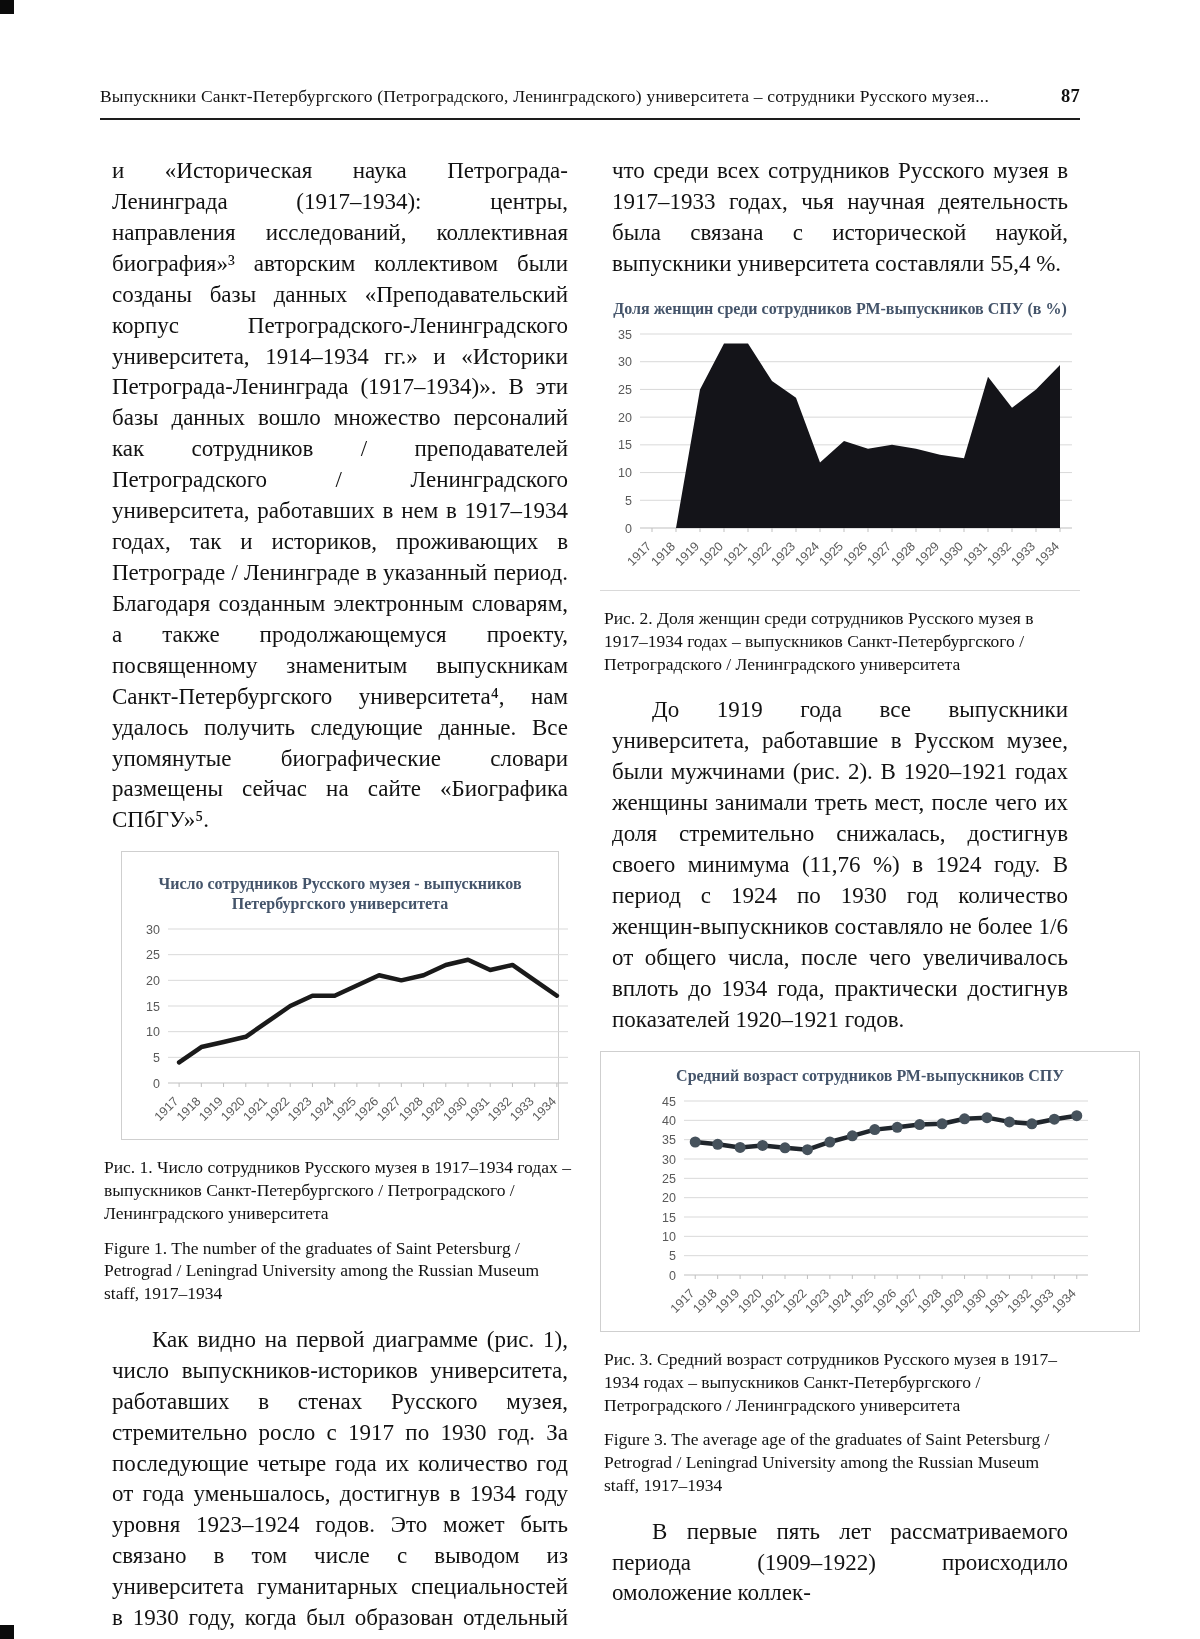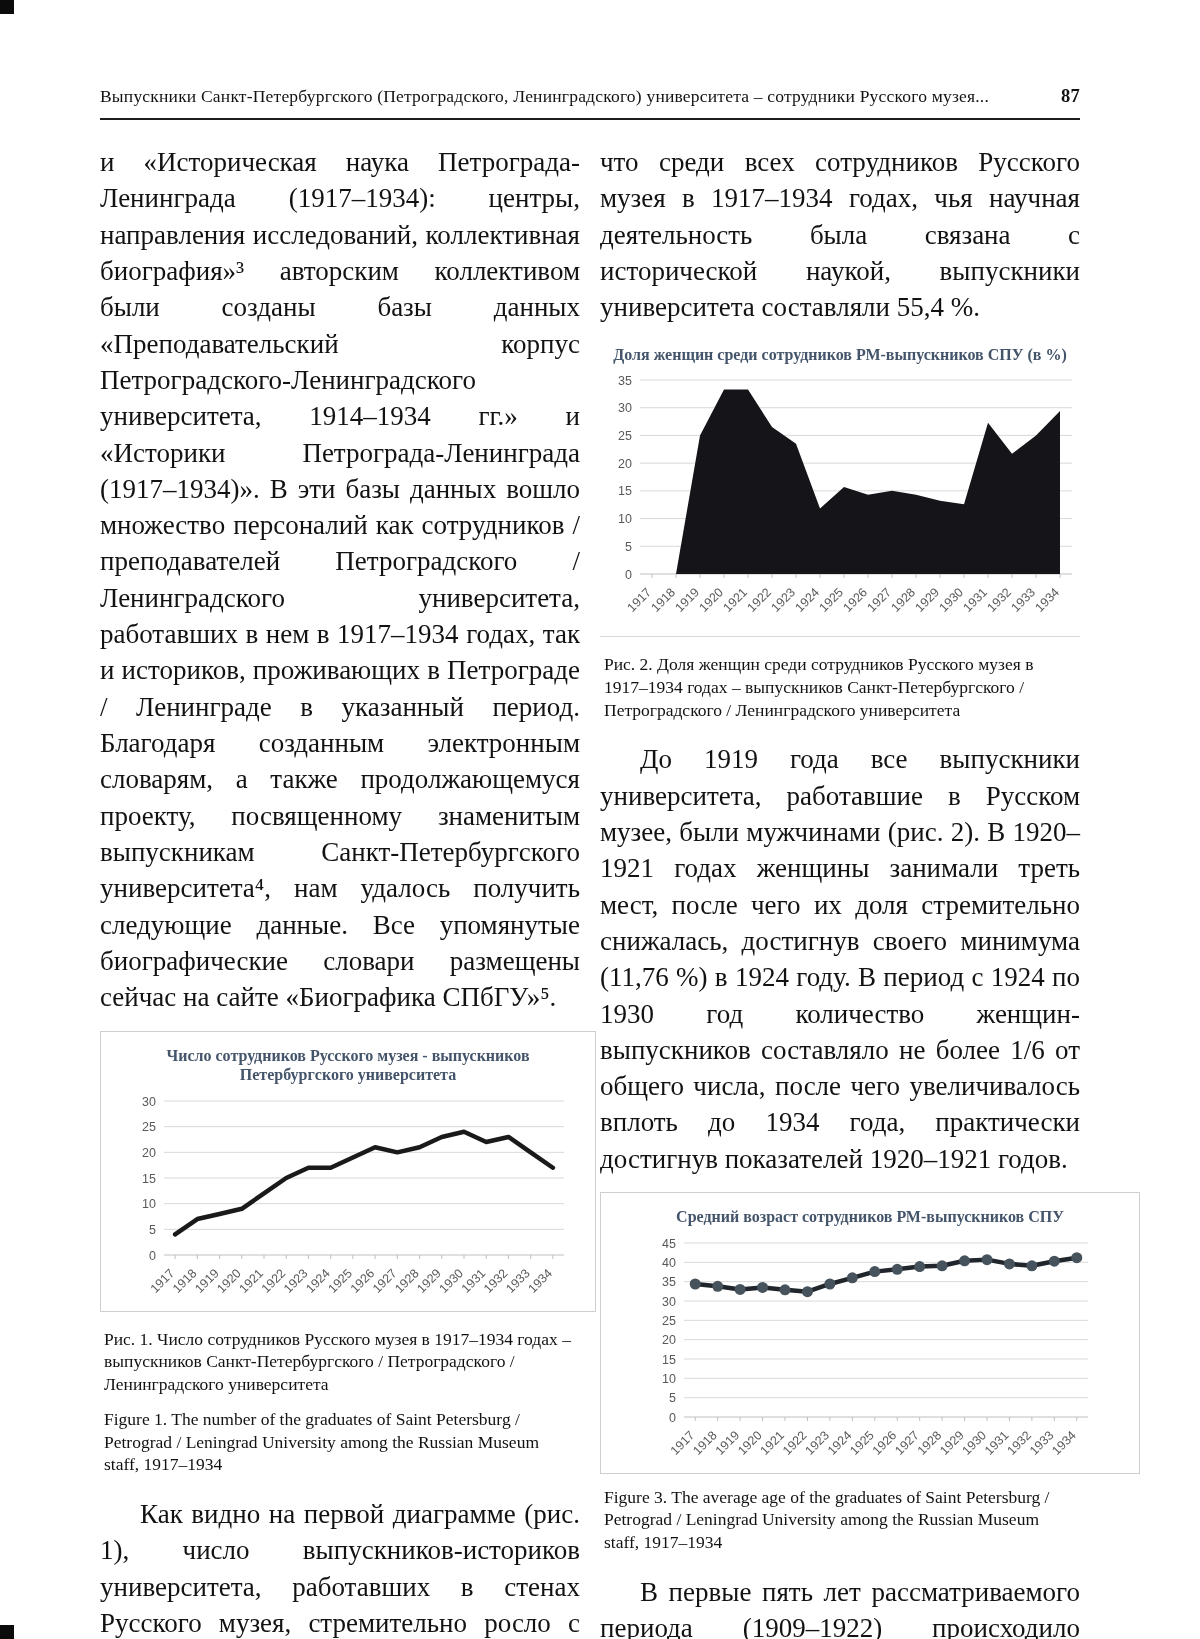--- a/index.html
+++ b/index.html
@@ -12,27 +12,27 @@
   .corner-tl{left:0;top:0;}
   .corner-bl{left:0;bottom:0;}
   .running-head{
     display:flex;justify-content:space-between;align-items:baseline;gap:12px;
     font-size:17.5px;letter-spacing:.2px;padding-bottom:11px;border-bottom:2.5px solid #1d1d1d;
   }
   .running-title{white-space:nowrap;}
   .pageno{font-weight:bold;font-size:18.5px;}
   .columns{display:flex;gap:20px;margin-top:24px;}
   .col{width:480px;}
-  p.body{margin:0;font-size:27px;line-height:1.345;text-align:justify;}
+  p.body{margin:12px;font-size:23px;line-height:1.345;text-align:justify;}
   p.indent{text-indent:40px;}
   p.after-figure{margin-top:20px;}
   figure{margin:0;}
   .figure-block{margin-top:15px;}
   .chartbox{box-sizing:border-box;background:#fff;margin:0 auto;}
-  .f1{width:496px;border:1px solid #cfcfcf;padding:12px 6px 2px;}
+  .f1{width:438px;border:1px solid #cfcfcf;padding:20px 6px 2px;}
   .f2{width:480px;border-bottom:1px solid #d9d9d9;padding:2px 0 8px;}
   .f3{width:540px;border:1px solid #cfcfcf;padding:12px 6px 2px;}
   .chart-title{
     font-weight:bold;font-size:16px;line-height:1.22;color:#44546a;
     text-align:center;margin:2px 10px 8px;font-family:"Liberation Serif",serif;
   }
   svg.chart{display:block;margin:0 auto;}
   svg .tick{font:12.5px "Liberation Sans",sans-serif;fill:#595959;}
   .caption{font-size:17.5px;line-height:1.3;margin:16px 4px 0;}
   .caption.en{margin-top:12px;}
@@ -112,21 +112,21 @@
             </svg>
         </figure>
         <figcaption class="caption ru">Рис. 1. Число сотрудников Русского музея в 1917–1934 годах – выпускников Санкт-Петербургского / Петроградского / Ленинградского университета</figcaption>
         <figcaption class="caption en">Figure 1. The number of the graduates of Saint Petersburg / Petrograd / Leningrad University among the Russian Museum staff, 1917–1934</figcaption>
       </div>
 
       <p class="body indent after-figure">Как видно на первой диаграмме (рис. 1), число выпускников-историков университета, работавших в стенах Русского музея, стремительно росло с 1917 по 1930 год. За последующие четыре года их количество год от года уменьшалось, достигнув в 1934 году уровня 1923–1924 годов. Это может быть связано в том числе с выводом из университета гуманитарных специальностей в 1930 году, когда был образован отдельный Историко-лингвистический институт (ЛИЛИ), впоследствии Ленинградский институт истории, философии и лингвистики (ЛИФЛИ). Всего за рассматриваемый период в стенах Русского музея трудился 41 выпускник Санкт-Петербургского / Петроградского / Ленинградского университета. Важно отметить,</p>
     </section>
 
     <section class="col">
-      <p class="body">что среди всех сотрудников Русского музея в 1917–1934 годах, чья научная деятельность была связана с исторической наукой, выпускники университета составляли 55,4 %.</p>
+      <p class="body">что среди всех сотрудников Русского музея в 1917–1933 годах, чья научная деятельность была связана с исторической наукой, выпускники университета составляли 55,4 %.</p>
 
       <div class="figure-block">
         <figure class="chartbox f2">
           <div class="chart-title">Доля женщин среди сотрудников РМ-выпускников СПУ (в %)</div>
           <svg class="chart" width="480" height="256" viewBox="0 0 480 256">
               <line x1="40" x2="472" y1="202" y2="202" stroke="#bfbfbf" stroke-width="1"></line>
               <text x="32" y="206.5" text-anchor="end" class="tick" fill="#595959">0</text>
               <line x1="40" x2="472" y1="174.2857142857143" y2="174.2857142857143" stroke="#d9d9d9" stroke-width="1"></line>
               <text x="32" y="178.7857142857143" text-anchor="end" class="tick" fill="#595959">5</text>
               <line x1="40" x2="472" y1="146.57142857142858" y2="146.57142857142858" stroke="#d9d9d9" stroke-width="1"></line>
@@ -259,20 +259,21 @@
               <circle cx="275.66666666666663" cy="31.586666666666662" r="5.5" fill="#46525c"></circle>
               <circle cx="298.1111111111111" cy="30.813333333333325" r="5.5" fill="#46525c"></circle>
               <circle cx="320.55555555555554" cy="25.786666666666665" r="5.5" fill="#46525c"></circle>
               <circle cx="343" cy="24.626666666666658" r="5.5" fill="#46525c"></circle>
               <circle cx="365.44444444444446" cy="28.88" r="5.5" fill="#46525c"></circle>
               <circle cx="387.8888888888889" cy="30.813333333333325" r="5.5" fill="#46525c"></circle>
               <circle cx="410.3333333333333" cy="26.173333333333353" r="5.5" fill="#46525c"></circle>
               <circle cx="432.77777777777777" cy="22.69333333333333" r="5.5" fill="#46525c"></circle>
             </svg>
         </figure>
+        <figcaption class="caption ru">Рис. 3. Средний возраст сотрудников Русского музея в 1917–1934 годах – выпускников Санкт-Петербургского / Петроградского / Ленинградского университета</figcaption>
         <figcaption class="caption en">Figure 3. The average age of the graduates of Saint Petersburg / Petrograd / Leningrad University among the Russian Museum staff, 1917–1934</figcaption>
       </div>
 
       <p class="body indent after-figure">В первые пять лет рассматриваемого периода (1909–1922) происходило омоложение коллек-</p>
     </section>
 
   </main>
 </div>
 
 </body></html>

